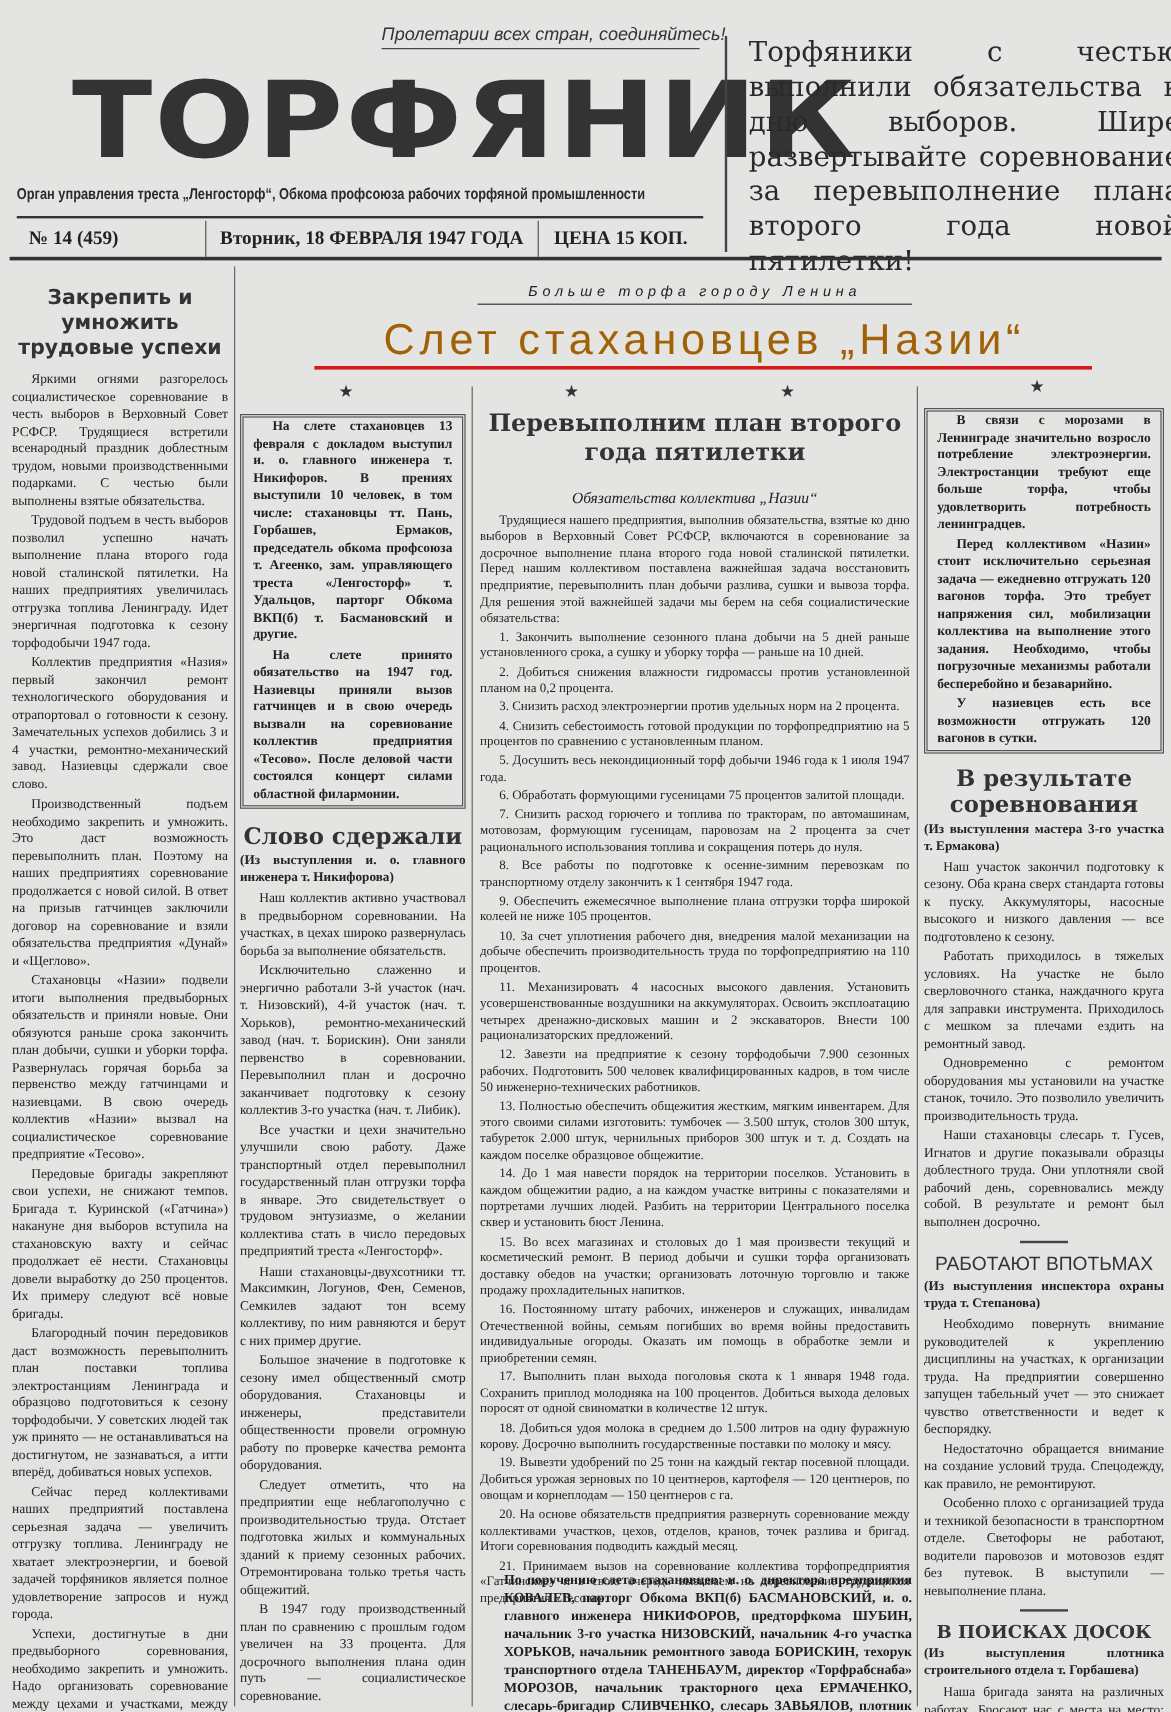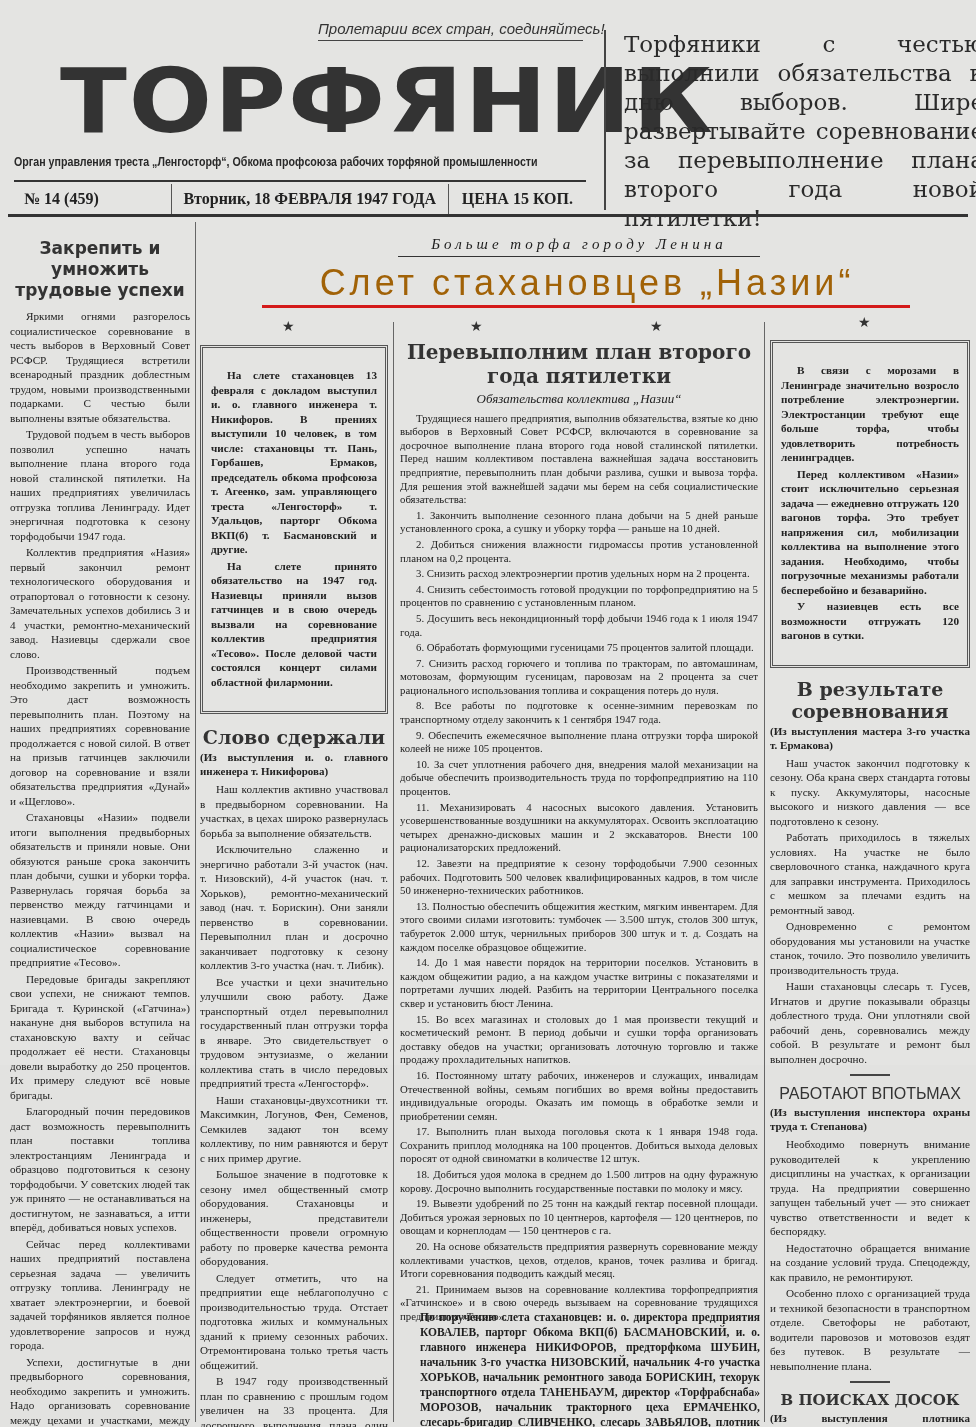--- a/index.html
+++ b/index.html
@@ -13,25 +13,25 @@
   .info-bar{left:14px;top:180px;width:572px;height:34px;border-top:2px solid #333;display:flex;align-items:center;font-family:"Liberation Serif",serif;font-weight:bold;font-size:16px;color:#222;}
   .info-bar .cell{padding:0 10px;border-right:1px solid #555;height:30px;display:flex;align-items:center;}
   .info-bar .cell:last-child{border-right:none;}
   .slogan{left:604px;top:30px;width:360px;font-family:"DejaVu Serif",serif;font-size:23px;line-height:29px;color:#2a2a2a;text-align:justify;border-left:2px solid #444;padding-left:18px;height:180px;}
   .hr-top{left:8px;top:214px;width:960px;border-top:3px solid #333;}
   .vline{border-left:1px solid #666;}
   .col{position:absolute;font-size:11.2px;line-height:14.5px;text-align:justify;color:#222;}
   .col p{margin:0 0 2px 0;text-indent:16px;}
   .headline{font-family:"DejaVu Sans",sans-serif;font-weight:bold;text-align:center;color:#333;}
   .sub{font-weight:bold;font-size:11px;line-height:14px;margin:2px 0 4px;}
-  .kicker{left:398px;top:236px;width:362px;font-style:italic;font-size:15px;letter-spacing:4px;font-family:Liberation Serif, serif;text-align:center;border-bottom:1px solid #333;padding-bottom:3px;}
+  .kicker{left:398px;top:236px;width:362px;font-style:italic;font-size:12px;letter-spacing:4px;font-family:Liberation Sans, sans-serif;text-align:center;border-bottom:1px solid #333;padding-bottom:3px;}
   .big-title{left:262px;top:262px;width:650px;font-family:"Liberation Sans",sans-serif;font-size:36px;letter-spacing:4px;color:#a16207;text-align:center;}
   .red-line{left:262px;top:305px;width:648px;height:3px;background:#d41a1a;}
   .star{font-size:14px;color:#333;}
-  .box{border:3px double #555;padding:20px 8px;}
+  .box{border:3px double #555;padding:0 8px;}
   .small-rule{width:40px;border-top:2px solid #444;margin:8px auto;}
   .sig{left:420px;top:1310px;width:340px;font-size:11.5px;line-height:15px;font-weight:bold;text-align:justify;}
 </style>
 </head>
 <body>
 
 <div class="page">
 
   <div class="abs motto">Пролетарии всех стран, соединяйтесь!</div>
   <div class="abs motto-line" style="left:318px;width:265px;top:40px;"></div>
@@ -83,21 +83,21 @@
     <p>Все участки и цехи значительно улучшили свою работу. Даже транспортный отдел перевыполнил государственный план отгрузки торфа в январе. Это свидетельствует о трудовом энтузиазме, о желании коллектива стать в число передовых предприятий треста «Ленгосторф».</p>
     <p>Наши стахановцы-двухсотники тт. Максимкин, Логунов, Фен, Семенов, Семкилев задают тон всему коллективу, по ним равняются и берут с них пример другие.</p>
     <p>Большое значение в подготовке к сезону имел общественный смотр оборудования. Стахановцы и инженеры, представители общественности провели огромную работу по проверке качества ремонта оборудования.</p>
     <p>Следует отметить, что на предприятии еще неблагополучно с производительностью труда. Отстает подготовка жилых и коммунальных зданий к приему сезонных рабочих. Отремонтирована только третья часть общежитий.</p>
     <p>В 1947 году производственный план по сравнению с прошлым годом увеличен на 33 процента. Для досрочного выполнения плана один путь — социалистическое соревнование.</p>
 
   </div>
 
   <div class="col" style="left:400px;top:340px;width:358px;font-size:10.8px;line-height:13.6px;">
     <div class="headline" style="font-family:'DejaVu Serif',serif;font-size:20px;line-height:24px;">Перевыполним план второго года пятилетки</div>
-    <div style="text-align:center;font-style:italic;font-size:13px;margin:4px 0 6px;">Обязательства коллектива „Назии“</div>
+    <div style="text-align:center;font-style:italic;font-size:13px;margin:20px 0 6px;">Обязательства коллектива „Назии“</div>
     <p>Трудящиеся нашего предприятия, выполнив обязательства, взятые ко дню выборов в Верховный Совет РСФСР, включаются в соревнование за досрочное выполнение плана второго года новой сталинской пятилетки. Перед нашим коллективом поставлена важнейшая задача восстановить предприятие, перевыполнить план добычи разлива, сушки и вывоза торфа. Для решения этой важнейшей задачи мы берем на себя социалистические обязательства:</p>
     <p>1. Закончить выполнение сезонного плана добычи на 5 дней раньше установленного срока, а сушку и уборку торфа — раньше на 10 дней.</p>
     <p>2. Добиться снижения влажности гидромассы против установленной планом на 0,2 процента.</p>
     <p>3. Снизить расход электроэнергии против удельных норм на 2 процента.</p>
     <p>4. Снизить себестоимость готовой продукции по торфопредприятию на 5 процентов по сравнению с установленным планом.</p>
     <p>5. Досушить весь некондиционный торф добычи 1946 года к 1 июля 1947 года.</p>
     <p>6. Обработать формующими гусеницами 75 процентов залитой площади.</p>
     <p>7. Снизить расход горючего и топлива по тракторам, по автомашинам, мотовозам, формующим гусеницам, паровозам на 2 процента за счет рационального использования топлива и сокращения потерь до нуля.</p>
     <p>8. Все работы по подготовке к осенне-зимним перевозкам по транспортному отделу закончить к 1 сентября 1947 года.</p>
     <p>9. Обеспечить ежемесячное выполнение плана отгрузки торфа широкой колеей не ниже 105 процентов.</p>
@@ -126,21 +126,21 @@
     <div class="sub">(Из выступления мастера 3-го участка т. Ермакова)</div>
     <p>Наш участок закончил подготовку к сезону. Оба крана сверх стандарта готовы к пуску. Аккумуляторы, насосные высокого и низкого давления — все подготовлено к сезону.</p>
     <p>Работать приходилось в тяжелых условиях. На участке не было сверловочного станка, наждачного круга для заправки инструмента. Приходилось с мешком за плечами ездить на ремонтный завод.</p>
     <p>Одновременно с ремонтом оборудования мы установили на участке станок, точило. Это позволило увеличить производительность труда.</p>
     <p>Наши стахановцы слесарь т. Гусев, Игнатов и другие показывали образцы доблестного труда. Они уплотняли свой рабочий день, соревновались между собой. В результате и ремонт был выполнен досрочно.</p>
     <div class="small-rule"></div>
     <div class="headline" style="font-family:'Liberation Sans',sans-serif;font-weight:normal;font-size:16px;line-height:19px;">РАБОТАЮТ ВПОТЬМАХ</div>
     <div class="sub">(Из выступления инспектора охраны труда т. Степанова)</div>
     <p>Необходимо повернуть внимание руководителей к укреплению дисциплины на участках, к организации труда. На предприятии совершенно запущен табельный учет — это снижает чувство ответственности и ведет к беспорядку.</p>
     <p>Недостаточно обращается внимание на создание условий труда. Спецодежду, как правило, не ремонтируют.</p>
-    <p>Особенно плохо с организацией труда и техникой безопасности в транспортном отделе. Светофоры не работают, водители паровозов и мотовозов ездят без путевок. В результате — невыполнение плана.</p>
+    <p>Особенно плохо с организацией труда и техникой безопасности в транспортном отделе. Светофоры не работают, водители паровозов и мотовозов ездят без путевок. В выступили — невыполнение плана.</p>
     <div class="small-rule"></div>
     <div class="headline" style="font-family:'DejaVu Serif',serif;font-size:15px;line-height:18px;">В ПОИСКАХ ДОСОК</div>
     <div class="sub">(Из выступления плотника строительного отдела т. Горбашева)</div>
     <p>Наша бригада занята на различных работах. Бросают нас с места на место: где залатать, где укрепить, дверь подогнать. Работы много, но условий для нее не создают.</p>
 
   </div>
 
 </div>
 
 </body></html>

